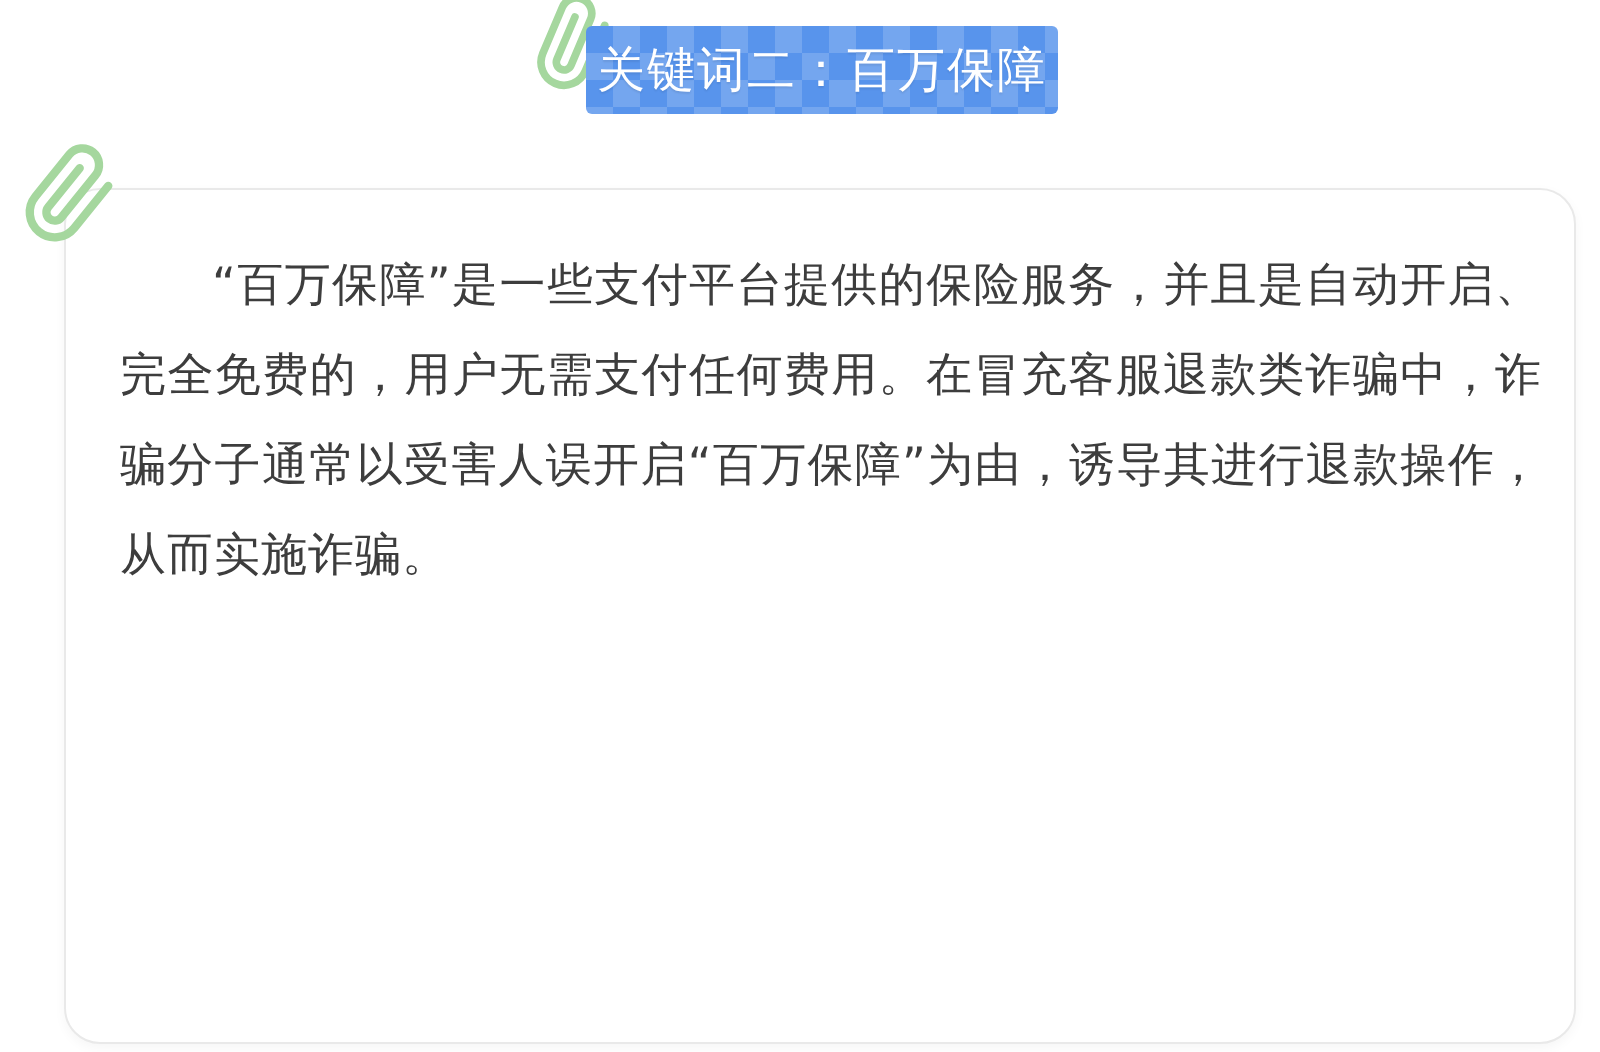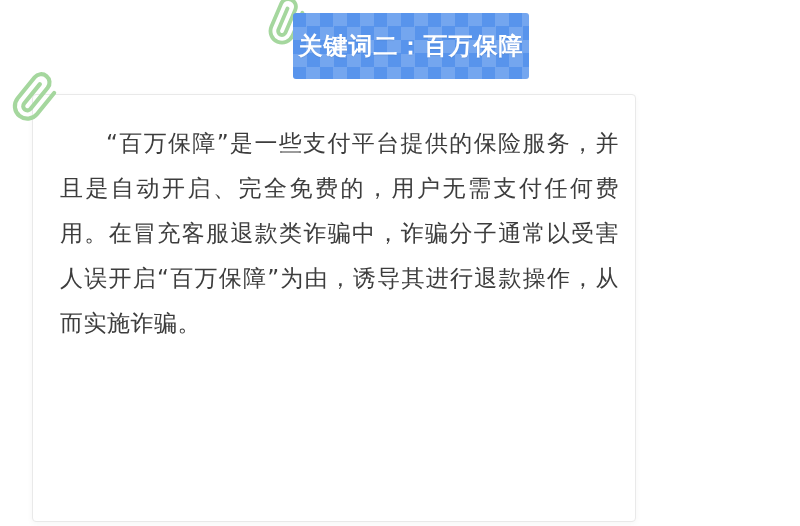--- a/index.html
+++ b/index.html
@@ -30,47 +30,47 @@
     z-index: 3;               
     transform: rotate(-6deg);
   }
 
   
   .banner {
     position: absolute;
     left: 293px;
     top: 13px;
     width: 236px;
-    height: 66px;
+    height: 44px;
     z-index: 2;
     background-color: #5894ec;
     background-image: repeating-conic-gradient(rgba(255,255,255,0.17) 0% 25%, transparent 0% 50%);
     background-size: 27px 27px;
     border-radius: 3px;
     display: flex;
     align-items: center;
     justify-content: center;
     color: #ffffff;
     font-size: 24px;
-    font-weight: bold;
+    font-weight: normal;
     letter-spacing: 1px;
     text-shadow: 0 1px 1px rgba(0,0,0,0.08);
   }
 
   
   .card {
     position: absolute;
     left: 32px;
     top: 94px;
-    width: 604px;
+    width: 756px;
     height: 428px;
     z-index: 2;
     background: #ffffff;
     border: 1px solid #e9e9e9;
-    border-radius: 4px;
+    border-radius: 18px;
     box-shadow: 0 2px 6px rgba(0,0,0,0.04);
     box-sizing: border-box;
   }
   .card-content {
     padding: 26px 16px 0 27px;
   }
   .card-content p {
     margin: 0;
     font-size: 23px;
     line-height: 45px;

